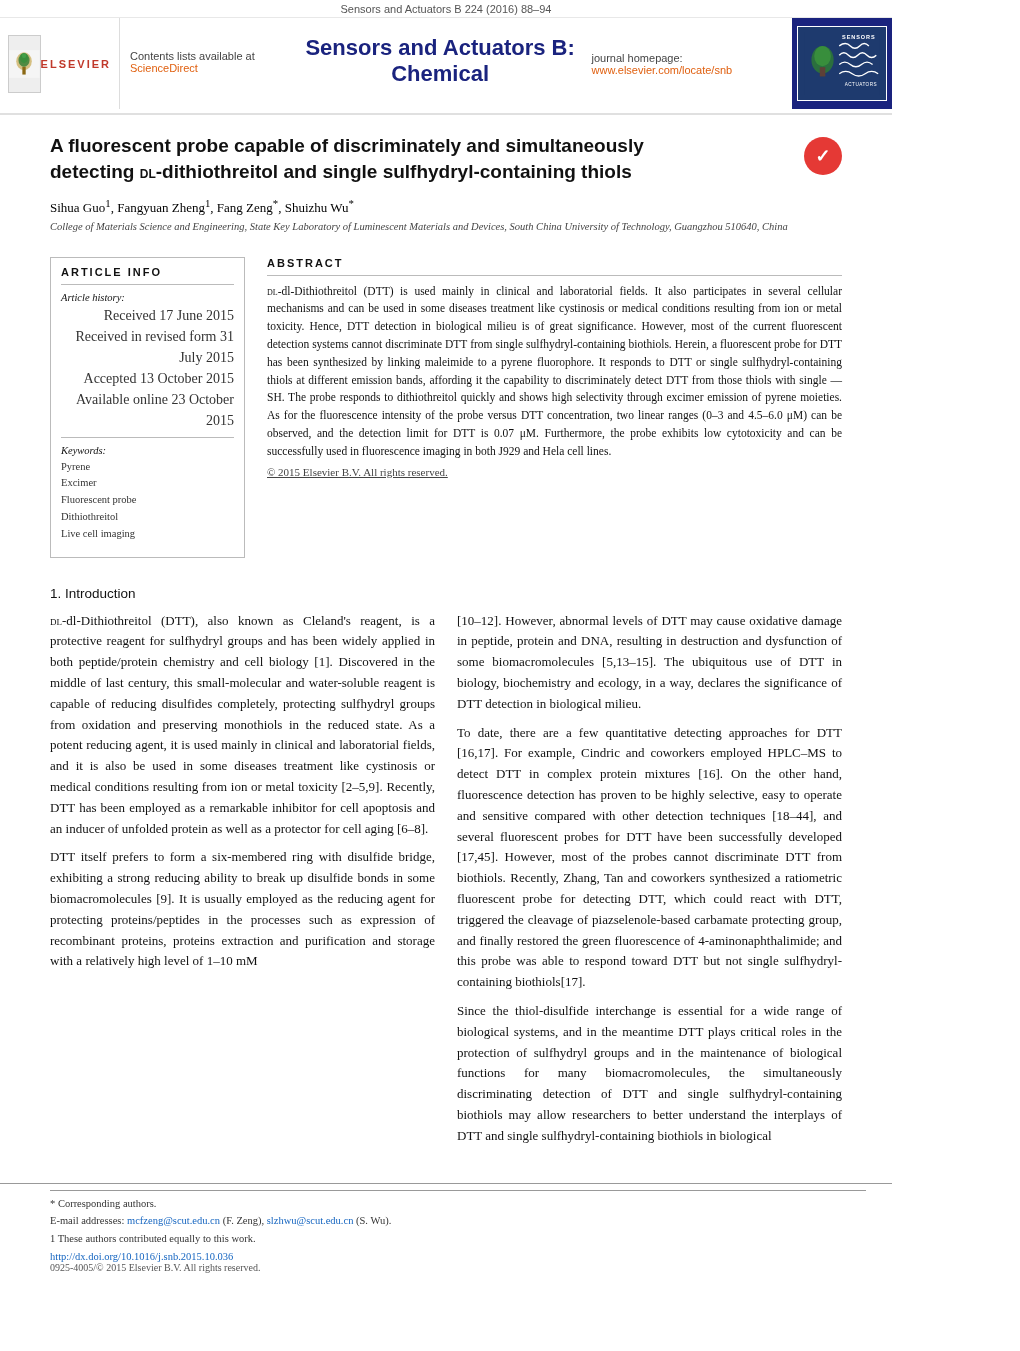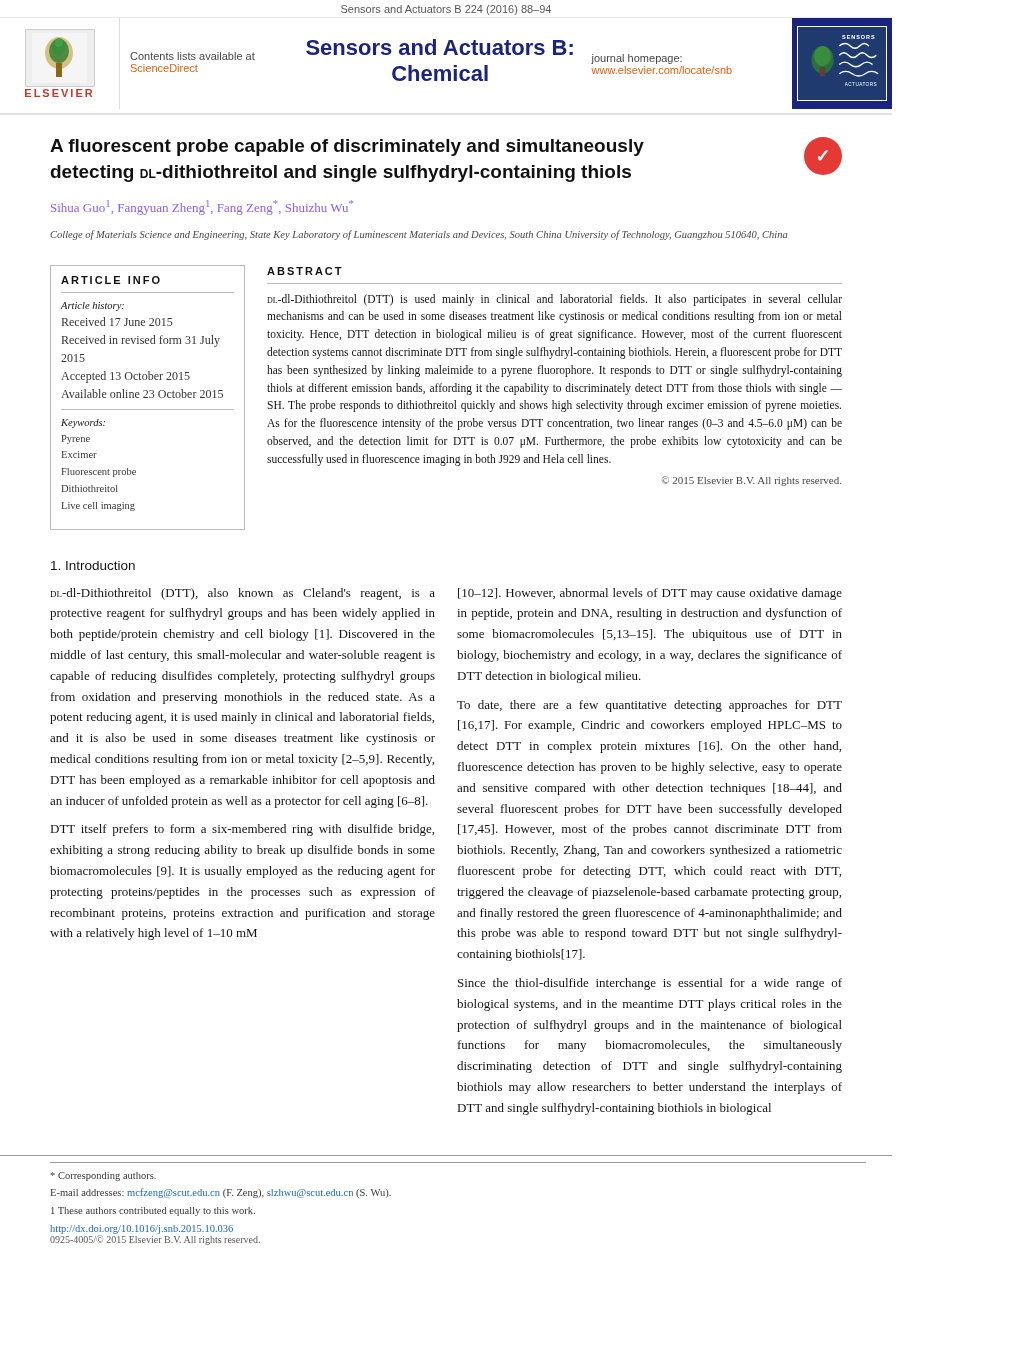--- a/index.html
+++ b/index.html
@@ -27,21 +27,21 @@
     .journal-top-bar {
       display: flex;
       align-items: stretch;
       min-height: 90px;
     }
     .elsevier-logo {
       width: 120px;
       min-width: 120px;
       background: #fff;
       display: flex;
-      flex-direction: column;
+      flex-direction: row;
       align-items: center;
       justify-content: center;
       border-right: 1px solid #ddd;
       padding: 8px;
     }
     .elsevier-text {
       font-size: 11px;
       font-family: Arial, sans-serif;
       color: #c0392b;
       font-weight: bold;
@@ -134,22 +134,22 @@
       align-items: center;
       justify-content: center;
       color: #fff;
       font-size: 18px;
       font-weight: bold;
       font-family: Georgia, serif;
     }
 
     .authors {
       font-size: 13px;
-      color: #8b5cf6;
-      margin-bottom: 12px;
+      color: #000000;
+      margin-bottom: 4px;
     }
     .affiliation {
       font-size: 10.5px;
       color: #444;
       font-style: italic;
       margin-bottom: 12px;
       line-height: 1.4;
     }
 
     
@@ -189,23 +189,24 @@
     .info-group {
       margin-bottom: 6px;
     }
     .info-label {
       font-size: 10.5px;
       font-style: italic;
       color: #111;
       margin-bottom: 2px;
     }
     .info-date {
-      font-size: 12px;
+      font-size: 14px;
       color: #333;
       line-height: 1.5;
+      text-align: right;
     }
     .keyword-label {
       font-size: 10.5px;
       font-style: italic;
       color: #111;
       margin-bottom: 3px;
     }
     .keyword-item {
       font-size: 10.5px;
       color: #333;
@@ -221,22 +222,23 @@
       line-height: 1.55;
       color: #111;
       text-align: justify;
     }
     .abstract-text .small-caps {
       font-variant: small-caps;
     }
     .copyright-line {
       font-size: 11px;
       color: #444;
-      text-align: right;
+      text-align: left;
       margin-top: 5px;
+      text-decoration: underline;
     }
 
     
     .body-section {
       margin-top: 14px;
     }
     .section-heading {
       font-size: 13.5px;
       font-family: Arial, sans-serif;
       font-weight: normal;

